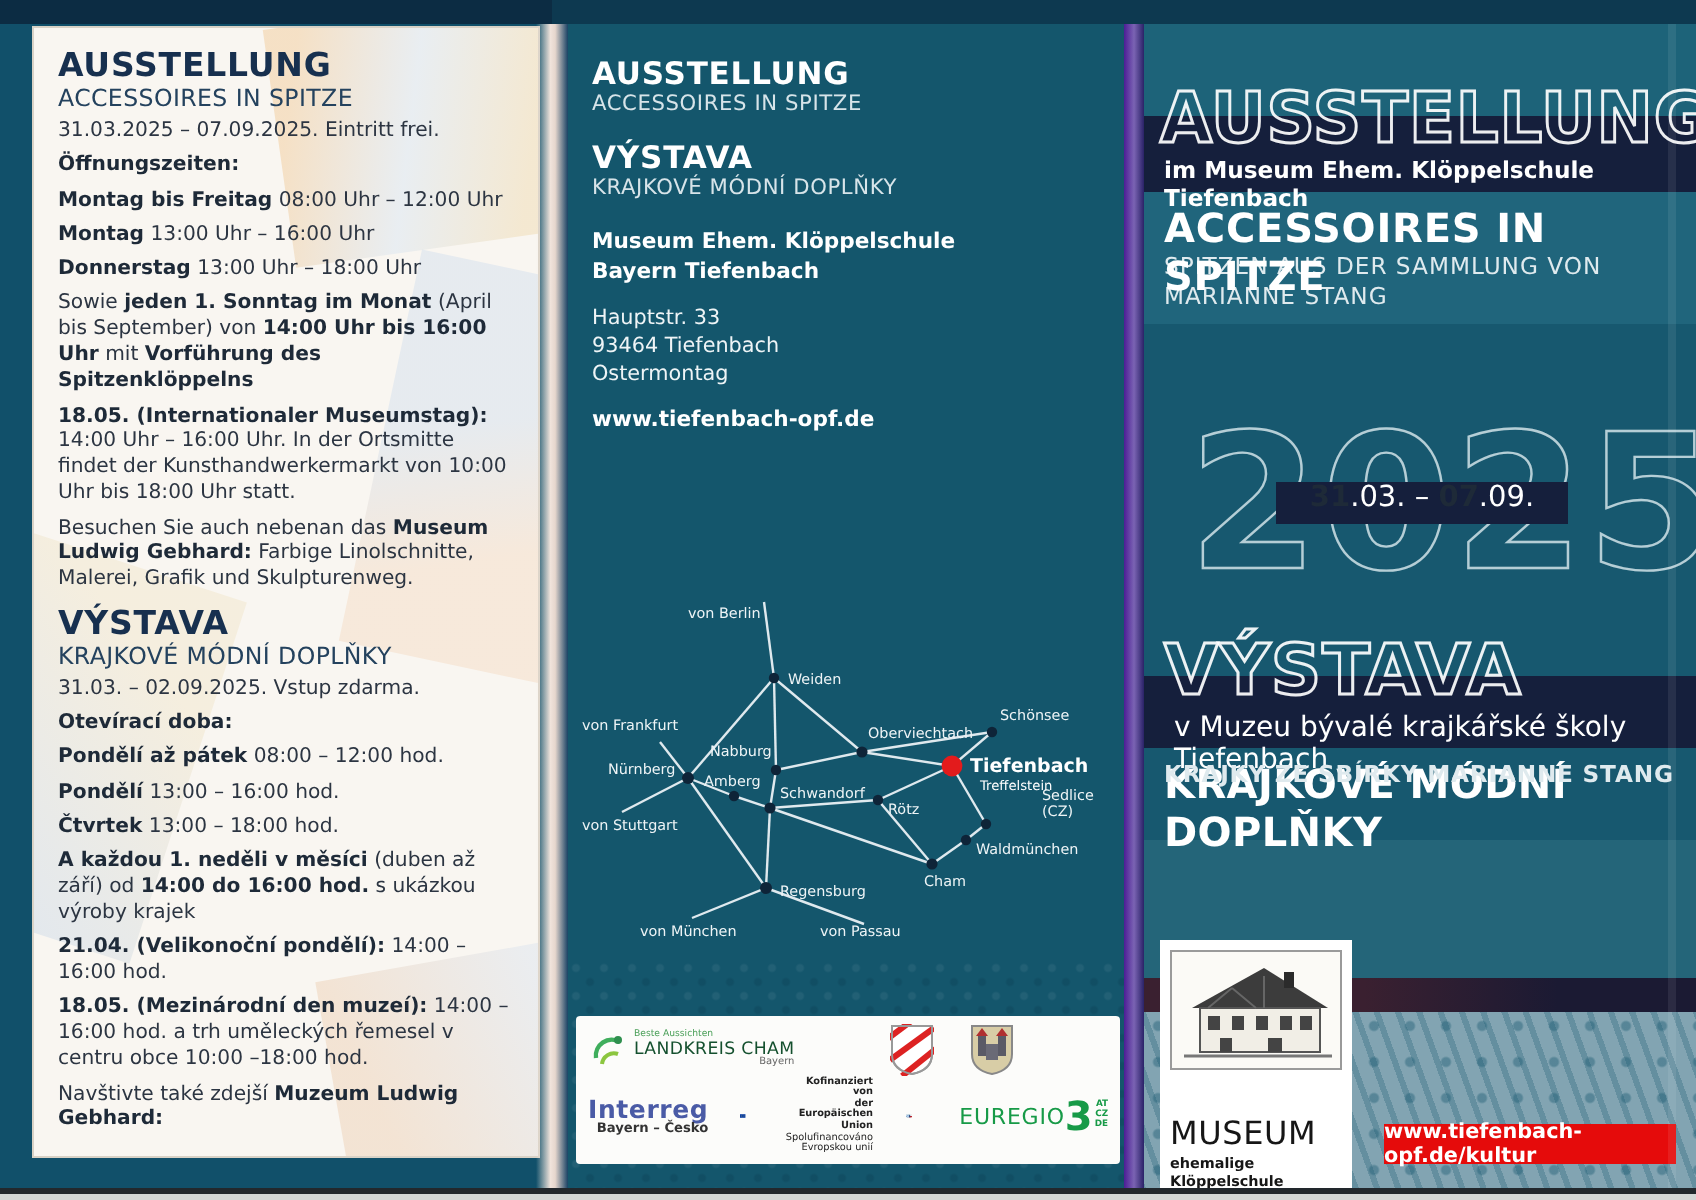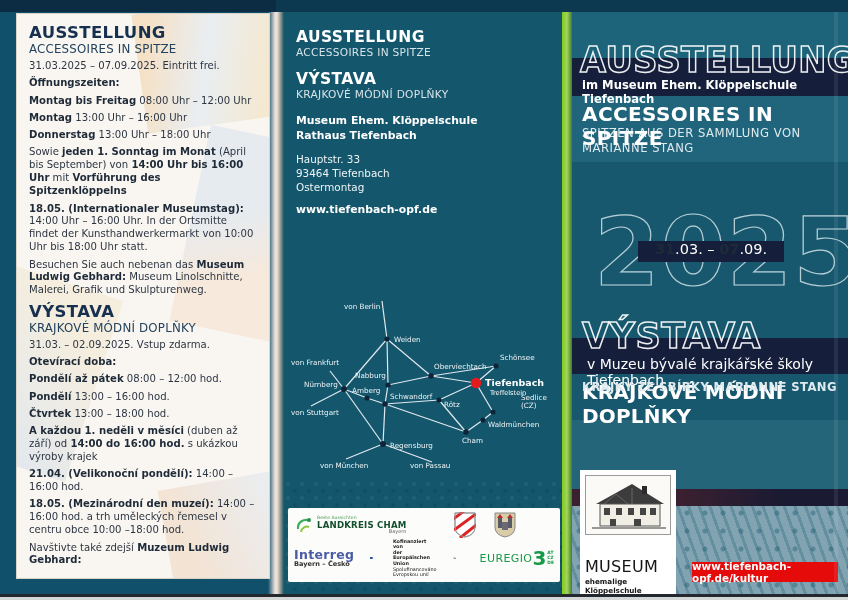--- a/index.html
+++ b/index.html
@@ -1,16 +1,16 @@
 <!DOCTYPE html>
 <html><head>
 <meta charset="utf-8">
 <style>
   html,body{margin:0;padding:0;}
-  #page{position:relative;width:848px;height:600px;overflow:hidden;background:#84cc16;
+  #page{position:relative;width:848px;height:600px;overflow:hidden;background:#4c1d95;
         font-family:"DejaVu Sans","Liberation Sans",sans-serif;}
   .abs{position:absolute;}
   
   .topbar{left:0;top:0;width:848px;height:12px;background:linear-gradient(90deg,#0c2c43 0 276px,#0d3950 276px 100%);z-index:40;}
   .botedge1{left:0;top:594px;width:848px;height:3px;background:#22282d;z-index:40;}
   .botedge2{left:0;top:597px;width:848px;height:3px;background:#d3d7d6;z-index:41;}
   
   .fold1{left:268px;top:0;width:16px;height:600px;background:linear-gradient(90deg,rgba(244,232,226,0),#f0e3db 45%,#e6d6cd 60%,rgba(20,70,95,.9));z-index:30;}
   .fold2{left:562px;top:0;width:10px;height:600px;background:linear-gradient(90deg,rgba(255,255,255,0) 0,rgba(210,230,235,.35) 50%,rgba(8,40,58,.5) 100%);z-index:30;}
   
@@ -35,21 +35,21 @@
   .mt h2{margin:0 0 12px;font-size:10.6px;font-weight:400;color:#d7e4e9;letter-spacing:.3px;}
   .addr{margin:14px 0 0;font-size:10.4px;line-height:1.35;}
   .addr .grp{margin-bottom:9px;}
   .addr .bn{font-weight:700;font-size:10.8px;color:#fff;}
   .mapsvg{position:absolute;left:0;top:296px;}
   .mlogo-box{position:absolute;left:4px;top:508px;width:272px;height:74px;background:#fcfcfa;border-radius:2px;z-index:5;
              display:flex;flex-direction:column;justify-content:space-between;padding:4px 6px;box-sizing:border-box;}
   .mrow{display:flex;align-items:center;}
   .lk-txt{line-height:1;}
   .lk-top{font-size:4.6px;color:#4ca05a;}
-  .lk-name{font-size:8.6px;font-weight:700;color:#14502e;letter-spacing:.2px;}
+  .lk-name{font-size:8.6px;font-weight:400;color:#14502e;letter-spacing:.2px;}
   .lk-sub{font-size:5px;color:#666;text-align:right;}
   .interreg-n{font-size:12.5px;font-weight:700;color:#4a5ba6;letter-spacing:.3px;}
   .interreg-s{font-size:6.6px;color:#333;font-weight:700;}
   .eu-txt{font-size:4.9px;line-height:1.15;color:#222;margin-left:4px;}
   .eu-txt .ebold{font-weight:700;}
   .euregio{display:flex;align-items:center;margin-left:8px;}
   .euregio-n{font-size:11px;font-weight:400;color:#179a47;letter-spacing:.4px;}
   .euregio-3{font-size:20px;font-weight:700;color:#179a47;line-height:.9;}
   .euregio-r{display:flex;flex-direction:column;font-size:4.4px;font-weight:700;color:#179a47;line-height:1.1;margin-left:1px;}
   .lace{background-image:radial-gradient(circle 2px at 4px 4px,rgba(255,255,255,.12) 1.5px,transparent 2.5px),
@@ -103,21 +103,21 @@
       <div class="lt">
         <h1>AUSSTELLUNG</h1>
         <h2>ACCESSOIRES IN SPITZE</h2>
         <p class="pl">31.03.2025 – 07.09.2025. Eintritt frei.</p>
         <p class="pl b">Öffnungszeiten:</p>
         <p class="pl"><span class="b">Montag bis Freitag</span><span> 08:00 Uhr – 12:00 Uhr</span></p>
         <p class="pl"><span class="b">Montag</span><span> 13:00 Uhr – 16:00 Uhr</span></p>
         <p class="pl"><span class="b">Donnerstag</span><span> 13:00 Uhr – 18:00 Uhr</span></p>
         <p class="pl"><span>Sowie </span><span class="b">jeden 1. Sonntag im Monat</span><span> (April bis September) von </span><span class="b">14:00 Uhr bis 16:00 Uhr</span><span> mit </span><span class="b">Vorführung des Spitzenklöppelns</span></p>
         <p class="pl"><span class="b">18.05. (Internationaler Museumstag):</span><span> 14:00 Uhr – 16:00 Uhr. In der Ortsmitte findet der Kunsthandwerkermarkt von 10:00 Uhr bis 18:00 Uhr statt.</span></p>
-        <p class="pl"><span>Besuchen Sie auch nebenan das </span><span class="b">Museum Ludwig Gebhard:</span><span> Museum Linolschnitte, Malerei, Grafik und Skulpturenweg.</span></p>
+        <p class="pl"><span>Besuchen Sie auch nebenan das </span><span class="b">Museum Ludwig Gebhard:</span><span> Farbige Linolschnitte, Malerei, Grafik und Skulpturenweg.</span></p>
 
         <h1 class="cz-h1">VÝSTAVA</h1>
         <h2>KRAJKOVÉ MÓDNÍ DOPLŇKY</h2>
         <p class="pl">31.03. – 02.09.2025. Vstup zdarma.</p>
         <p class="pl b">Otevírací doba:</p>
         <p class="pl"><span class="b">Pondělí až pátek</span><span> 08:00 – 12:00 hod.</span></p>
         <p class="pl"><span class="b">Pondělí</span><span> 13:00 – 16:00 hod.</span></p>
         <p class="pl"><span class="b">Čtvrtek</span><span> 13:00 – 18:00 hod.</span></p>
         <p class="pl"><span class="b">A každou 1. neděli v měsíci</span><span> (duben až září) od </span><span class="b">14:00 do 16:00 hod.</span><span> s ukázkou výroby krajek</span></p>
         <p class="pl"><span class="b">21.04. (Velikonoční pondělí):</span><span> 14:00 – 16:00 hod.</span></p>
@@ -130,21 +130,21 @@
 
   <div class="abs panel-mid">
     <div class="mt">
       <h1>AUSSTELLUNG</h1>
       <h2>ACCESSOIRES IN SPITZE</h2>
       <h1>VÝSTAVA</h1>
       <h2>KRAJKOVÉ MÓDNÍ DOPLŇKY</h2>
       <div class="addr">
         <div class="grp">
           <div class="bn">Museum Ehem. Klöppelschule</div>
-          <div class="bn">Rathaus Tiefenbach</div>
+          <div class="bn">Bayern Tiefenbach</div>
         </div>
         <div class="grp">
           <div>Hauptstr. 33</div>
           <div>93464 Tiefenbach</div>
           <div>Ostermontag</div>
         </div>
         <div class="bn">www.tiefenbach-opf.de</div>
       </div>
     </div>
 
@@ -243,21 +243,21 @@
         </svg>
         <svg width="22" height="26" viewBox="0 0 22 26" style="margin-left:10px;">
           <path d="M1 1 H21 V15 Q21 23 11 25 Q1 23 1 15 Z" fill="#d8cda6" stroke="#888"></path>
           <rect x="4" y="6" width="4" height="10" fill="#5a5a66"></rect>
           <rect x="14" y="6" width="4" height="10" fill="#5a5a66"></rect>
           <rect x="8" y="10" width="6" height="8" fill="#6a6a76"></rect>
           <path d="M3 6 L6 2 L9 6 Z" fill="#b03030"></path>
           <path d="M13 6 L16 2 L19 6 Z" fill="#b03030"></path>
         </svg>
       </div>
-      <div class="mrow" style="gap:16px;">
+      <div class="mrow" style="gap:16px;text-align:right;">
         <div style="line-height:1;">
           <div class="interreg-n">Interreg</div>
           <div class="interreg-s">Bayern – Česko</div>
         </div>
         <svg width="30" height="20" viewBox="0 0 30 20">
           <rect width="30" height="20" fill="#0b3fa5"></rect>
           <g fill="#ffd617">
             <circle cx="15" cy="4" r="1"></circle>
               <circle cx="19.5" cy="5.3" r="1"></circle>
               <circle cx="22.5" cy="8.5" r="1"></circle>

